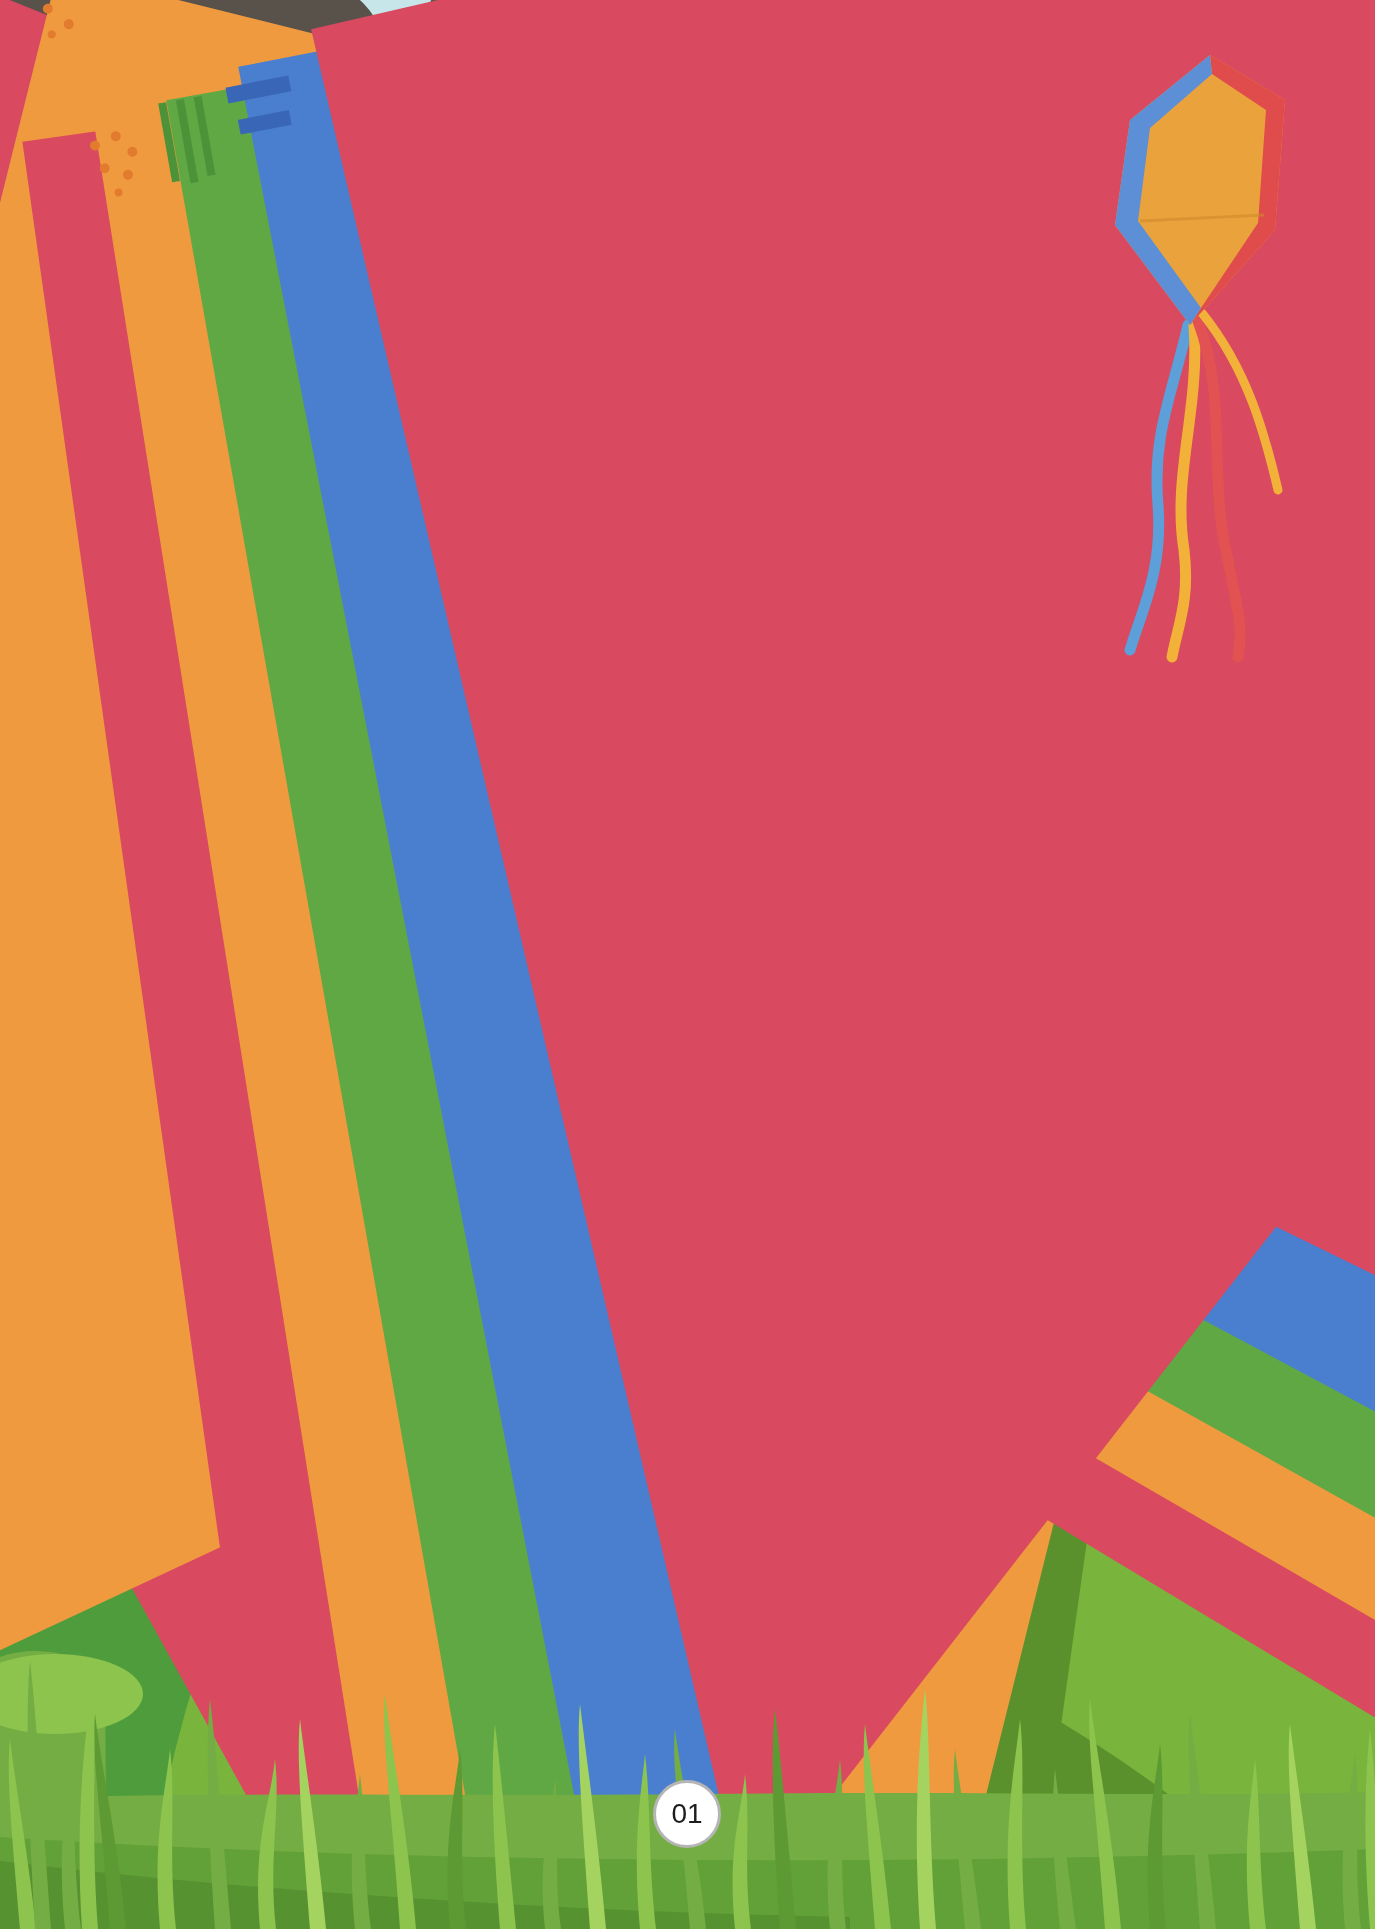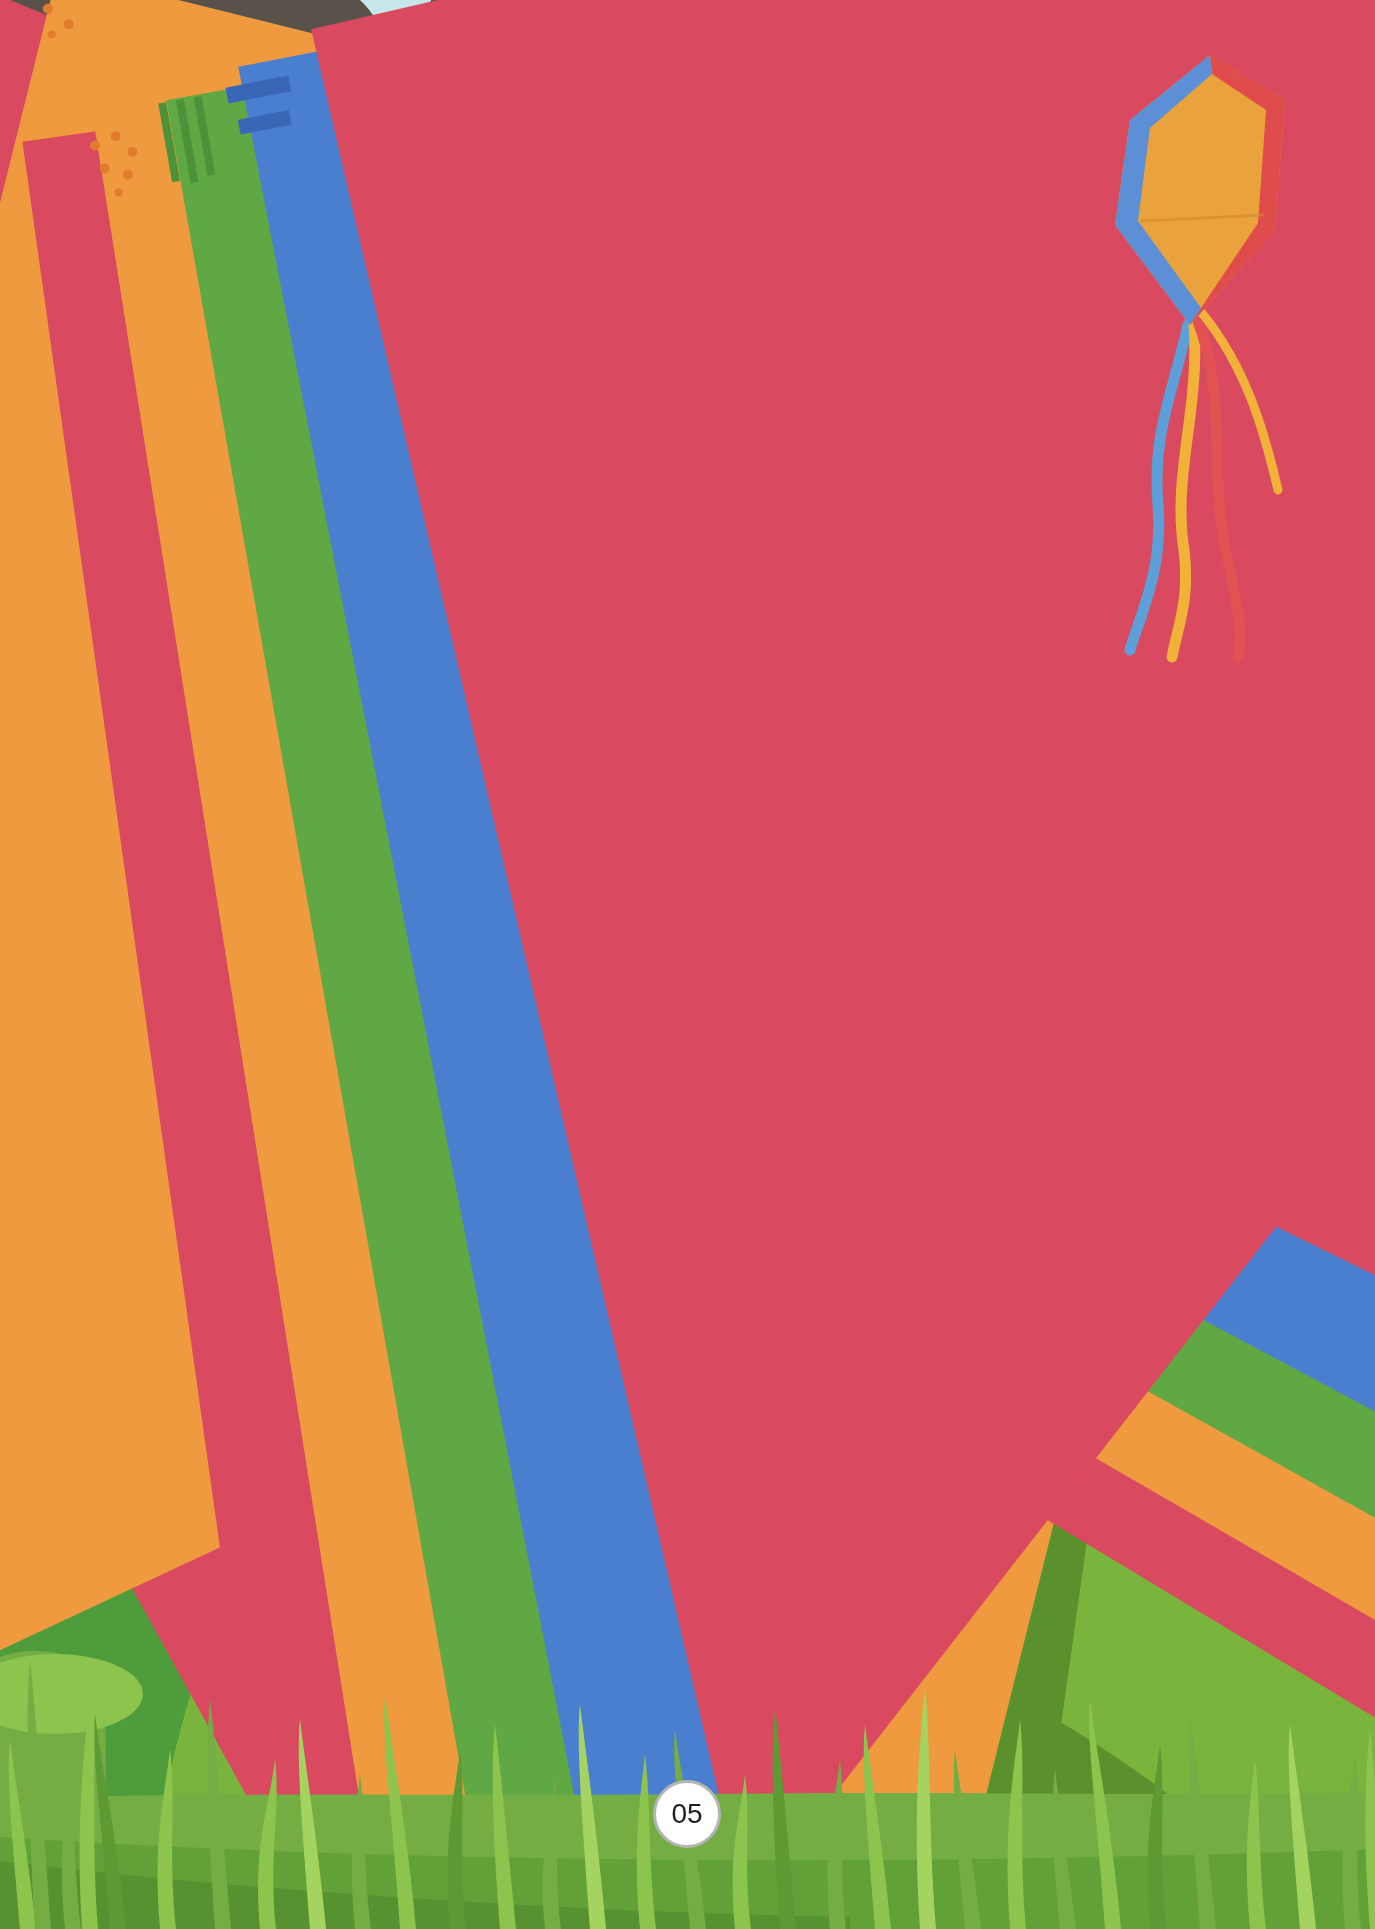--- a/index.html
+++ b/index.html
@@ -395,14 +395,14 @@
       <path d="M1250,330 C1242,245 1251,200 1255,160 C1261,210 1258,262 1266,330 Z" fill="#8cc44e"></path>
       <path d="M1300,330 C1292,227.5 1286,165 1290,125 C1296,175 1308,248 1316,330 Z" fill="#a5d35f"></path>
       <path d="M1345,330 C1337,242.5 1351,195 1355,155 C1361,205 1353,260 1361,330 Z" fill="#74ad43"></path>
       <path d="M1370,330 C1362,230 1366,170 1370,130 C1376,180 1378,250 1386,330 Z" fill="#8cc44e"></path>
       <path d="M35,330 C27,196 26,102 30,62 C36,112 43,222.8 51,330 Z" fill="#74ad43"></path>
       <path d="M82,330 C74,206 88,122 92,82 C98,132 90,230.8 98,330 Z" fill="#8cc44e"></path>
     </g>
 </svg>
 
 <div id="page-circle" class="abs">
-  <span>05</span>
+  <span>01</span>
 </div>
 
 </body></html>

